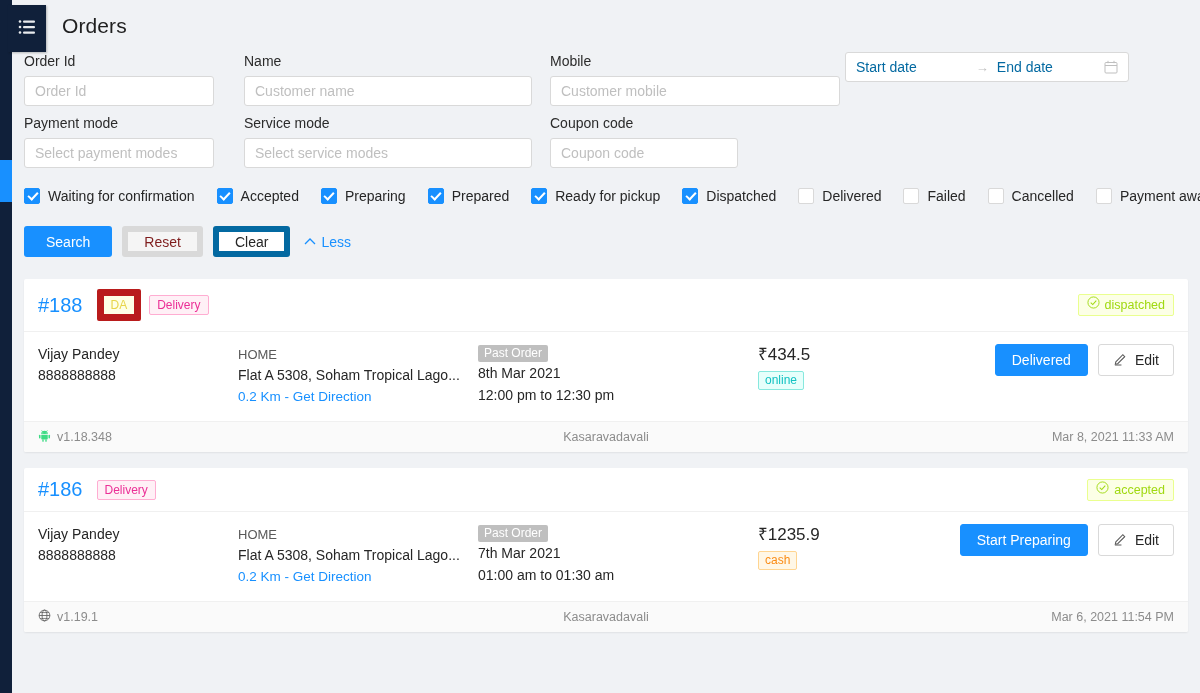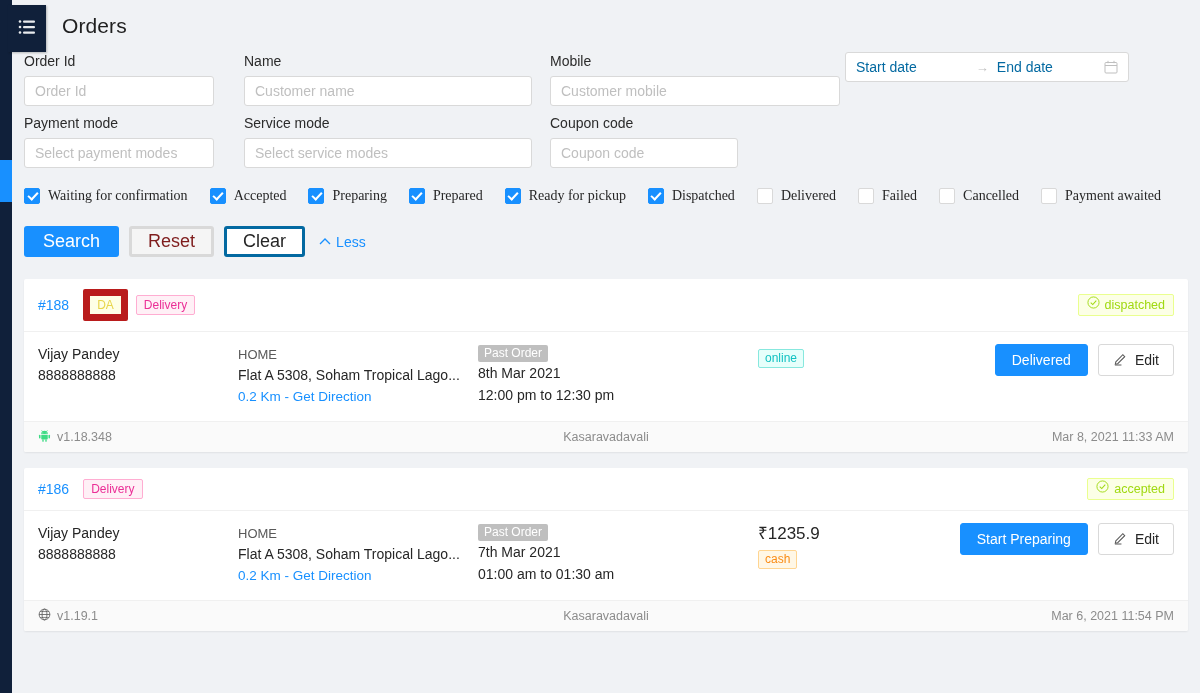--- a/index.html
+++ b/index.html
@@ -113,21 +113,20 @@
   }
   .dr-arrow { color: #bfbfbf; padding: 0 8px; font-size: 13px; }
   .cal-icon { color: #bfbfbf; display: flex; align-items: center; }
   .select-ph { color: #bfbfbf; line-height: 28px; }
 
   
   .checkrow {
     display: flex; align-items: center;
     padding: 12px 24px 0 12px;
     flex-wrap: nowrap;
-    font-family: Liberation Serif, serif;
   }
   .cb { display: flex; align-items: center; margin-right: 22px; cursor: pointer; white-space: nowrap; }
   .cb .box {
     width: 16px; height: 16px;
     border: 1px solid #d9d9d9;
     border-radius: 2px;
     background: #fff;
     margin-right: 8px;
     position: relative;
     flex: 0 0 16px;
@@ -143,23 +142,23 @@
     transform: rotate(43deg);
   }
   .cb .lbl { font-size: 14px; color: #262626; }
 
   
   .btnrow { display: flex; align-items: center; padding: 22px 12px 0 12px; }
   .btn {
     height: 31px;
     padding: 0 16px;
     border-radius: 3px;
-    border: 3px solid #0369a1;
+    border: 6px solid #0369a1;
     background: #fff;
-    font-size: 18px;
+    font-size: 14px;
     font-family: "Liberation Sans", sans-serif;
     color: #262626;
     cursor: pointer;
     display: inline-flex; align-items: center; justify-content: center;
     margin-right: 10px;
   }
   .btn-primary { background: #1890ff; border-color: #1890ff; color: #fff; }
   .btn-disabled { color: #7f1d1d; background: #f5f5f5; border-color: #d9d9d9; cursor: default; }
   .link-less {
     color: #1890ff;
@@ -178,21 +177,21 @@
     box-shadow: 0 1px 2px rgba(0,0,0,.07);
     margin-bottom: 16px;
     overflow: hidden;
   }
   .card-head {
     display: flex; align-items: center; justify-content: space-between;
     padding: 10px 14px;
     border-bottom: 1px solid #f0f0f0;
   }
   .head-left { display: flex; align-items: center; }
-  .ordno { color: #1890ff; font-size: 14px; margin-right: 14px; }
+  .ordno { color: #1890ff; font-size: 20px; margin-right: 14px; }
   .tag {
     font-size: 12px;
     line-height: 18px;
     padding: 0 7px;
     border-radius: 2px;
     margin-right: 8px;
     display: inline-block;
   }
   .tag-da { color: #e8d54b; background: #feffe6; border: 7px solid #b91c1c; }
   .tag-delivery { color: #eb2f96; background: #fff0f6; border: 1px solid #ffadd2; }
@@ -427,21 +426,21 @@
             <div class="col-addr">
               <div class="addr-type">HOME</div>
               <div class="addr-line">Flat A 5308, Soham Tropical Lago...</div>
               <div class="addr-link">0.2 Km - Get Direction</div>
             </div>
             <div class="col-time">
               <div><span class="past-tag">Past Order</span></div>
               <div class="t-date">8th Mar 2021</div>
               <div class="t-slot">12:00 pm to 12:30 pm</div>
             </div>
-            <div class="col-amt"><span class="pay-badge pay-online">online</span></div>
+            <div class="col-amt"><div class="amount">₹434.5</div><span class="pay-badge pay-online">online</span></div>
             <div class="col-act">
               <button class="btn-act">Delivered</button>
               <button class="btn-edit">
                 <span><svg width="15" height="15" viewBox="0 0 16 16" aria-hidden="true">
                     <path d="M3 11.5 L10.5 4 L12.5 6 L5 13.5 L2.5 14 Z" fill="none" stroke="#595959" stroke-width="1.1"></path>
                     <line x1="2" y1="15" x2="9" y2="15" stroke="#595959" stroke-width="1.1"></line>
                   </svg></span>
                 <span>Edit</span>
               </button>
             </div>

